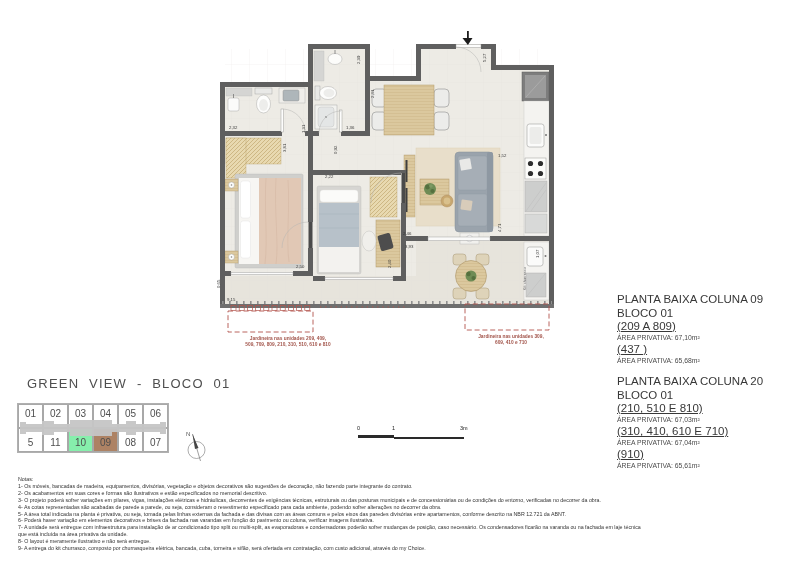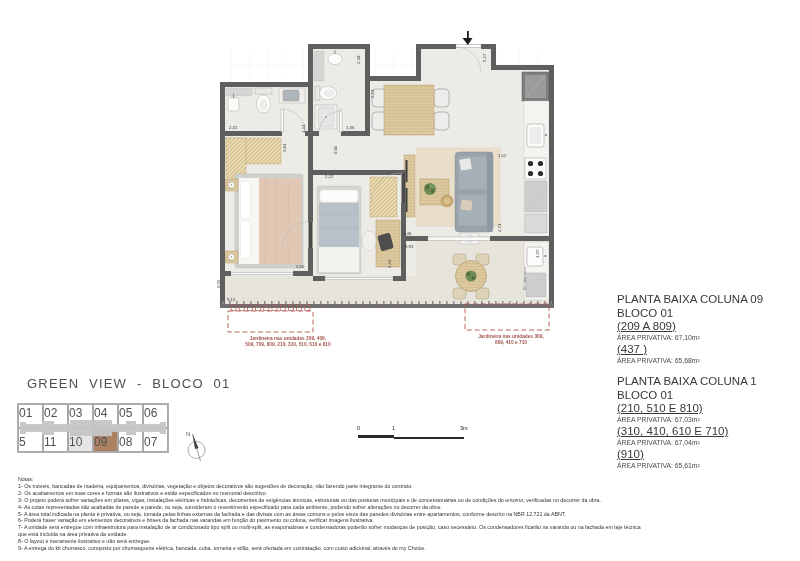--- a/index.html
+++ b/index.html
@@ -15,22 +15,22 @@
               white-space:pre-line;font-weight:bold;}
   #jard-left{left:230px;top:336px;width:116px;}
   #jard-right{left:452px;top:334px;width:118px;}
   
   #block-title{position:absolute;left:27px;top:376px;font-size:13px;letter-spacing:1.2px;
                word-spacing:5px;color:#4e4e4e;}
   
   #keyplan{position:absolute;left:17px;top:403px;width:152px;height:50px;border:1px solid #b0b0b0;
            background:#fdfdfc;box-sizing:border-box;}
   .kp-row{display:flex;height:24px;}
-  .kp-cell{flex:1;border:0.5px solid #a8a8a8;display:flex;align-items:center;justify-content:flex-start;
-           font-size:12px;color:#4f4f4f;background:#fff;box-sizing:border-box;}
+  .kp-cell{flex:1;border:0.5px solid #a8a8a8;display:flex;align-items:center;justify-content:center;
+           font-size:10px;color:#4f4f4f;background:#fff;box-sizing:border-box;}
   .kp-row.top .kp-cell{padding-bottom:6px;}
   .kp-row.bottom .kp-cell{padding-top:4px;}
   .kp-cell span{position:relative;z-index:2;}
   #kp-corridor{position:absolute;left:0;top:0;width:100%;height:100%;z-index:1;pointer-events:none;}
   
   #compass{position:absolute;left:183px;top:428px;width:28px;height:38px;}
   
   #scalebar{position:absolute;left:352px;top:424px;width:120px;height:20px;font-size:5.5px;color:#222;}
   #scalebar .lbl{position:absolute;top:1px;}
   #sb0{left:5px;} #sb1{left:40px;} #sb3{left:108px;}
@@ -323,21 +323,21 @@
             <span>06</span>
           </div>
         </div>
         <div class="kp-row bottom">
           <div class="kp-cell">
             <span>5</span>
           </div>
           <div class="kp-cell">
             <span>11</span>
           </div>
-          <div class="kp-cell" style="background: #e5e5e5;">
+          <div class="kp-cell" style="background: #86efac;">
             <span>10</span>
           </div>
           <div class="kp-cell" style="background: rgb(173, 130, 100);">
             <span>09</span>
           </div>
           <div class="kp-cell">
             <span>08</span>
           </div>
           <div class="kp-cell">
             <span>07</span>
@@ -376,21 +376,21 @@
   <div id="plan-info">
       <div class="panel">
         <div class="big">PLANTA BAIXA COLUNA 09</div>
         <div class="big">BLOCO 01</div>
         <div class="big units">(209 A 809)</div>
         <div class="small">ÁREA PRIVATIVA: 67,10m²</div>
         <div class="big units">(437 )</div>
         <div class="small">ÁREA PRIVATIVA: 65,68m²</div>
       </div>
       <div class="panel">
-        <div class="big">PLANTA BAIXA COLUNA 1</div>
+        <div class="big">PLANTA BAIXA COLUNA 20</div>
         <div class="big">BLOCO 01</div>
         <div class="big units">(210, 510 E 810)</div>
         <div class="small">ÁREA PRIVATIVA: 67,03m²</div>
         <div class="big units">(310, 410, 610 E 710)</div>
         <div class="small">ÁREA PRIVATIVA: 67,04m²</div>
         <div class="big units">(910)</div>
         <div class="small">ÁREA PRIVATIVA: 65,61m²</div>
       </div>
     </div>
 

